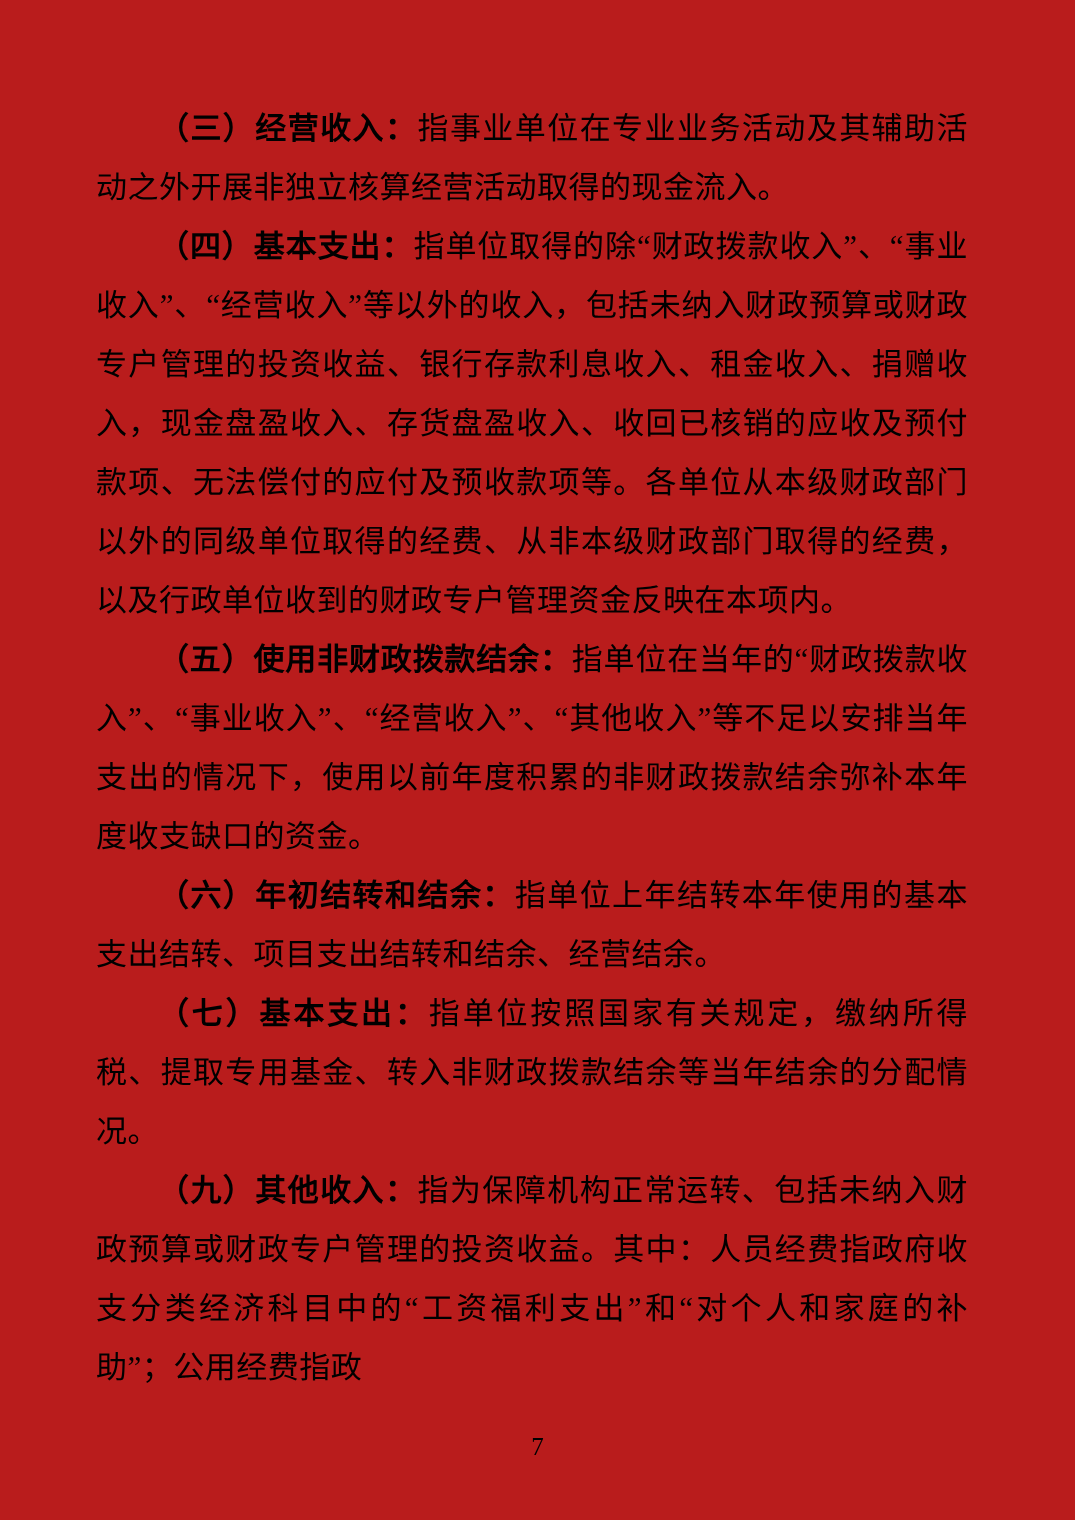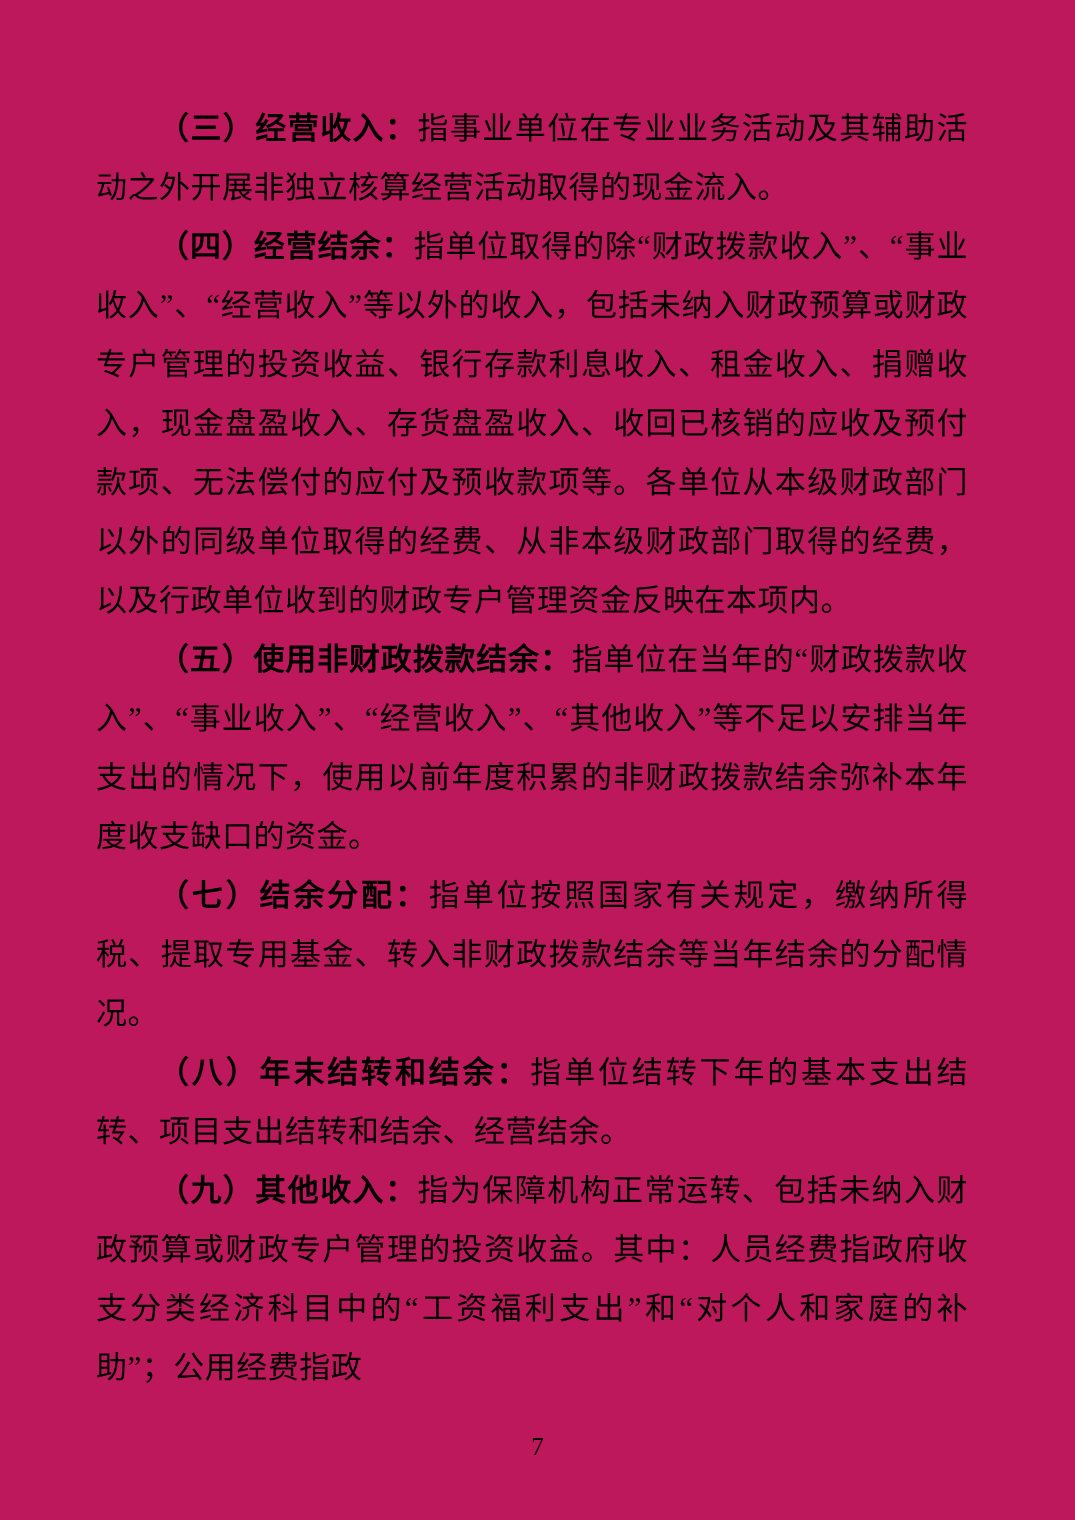--- a/index.html
+++ b/index.html
@@ -4,21 +4,21 @@
 <style>
   html, body {
     margin: 0;
     padding: 0;
     background: #ffffff;
   }
   .page {
     position: relative;
     width: 1075px;
     height: 1520px;
-    background: #be185d;
+    background: #b91c1c;
     overflow: hidden;
     font-family: "Liberation Serif", "DejaVu Serif", serif;
     color: #000000;
   }
   .content {
     position: absolute;
     left: 96px;
     top: 99px;
     width: 872px;
   }
@@ -46,28 +46,28 @@
     color: #000000;
   }
 </style>
 </head>
 <body>
 
 <div class="page">
   <div class="content">
     <p><span class="sec-label">（三）经营收入：</span><span>指事业单位在专业业务活动及其辅助活动之外开展非独立核算经营活动取得的现金流入。</span></p>
 
-    <p><span class="sec-label">（四）经营结余：</span><span>指单位取得的除“财政拨款收入”、“事业收入”、“经营收入”等以外的收入，包括未纳入财政预算或财政专户管理的投资收益、银行存款利息收入、租金收入、捐赠收入，现金盘盈收入、存货盘盈收入、收回已核销的应收及预付款项、无法偿付的应付及预收款项等。各单位从本级财政部门以外的同级单位取得的经费、从非本级财政部门取得的经费，以及行政单位收到的财政专户管理资金反映在本项内。</span></p>
+    <p><span class="sec-label">（四）基本支出：</span><span>指单位取得的除“财政拨款收入”、“事业收入”、“经营收入”等以外的收入，包括未纳入财政预算或财政专户管理的投资收益、银行存款利息收入、租金收入、捐赠收入，现金盘盈收入、存货盘盈收入、收回已核销的应收及预付款项、无法偿付的应付及预收款项等。各单位从本级财政部门以外的同级单位取得的经费、从非本级财政部门取得的经费，以及行政单位收到的财政专户管理资金反映在本项内。</span></p>
 
     <p><span class="sec-label">（五）使用非财政拨款结余：</span><span>指单位在当年的“财政拨款收入”、“事业收入”、“经营收入”、“其他收入”等不足以安排当年支出的情况下，使用以前年度积累的非财政拨款结余弥补本年度收支缺口的资金。</span></p>
 
+    <p><span class="sec-label">（六）年初结转和结余：</span><span>指单位上年结转本年使用的基本支出结转、项目支出结转和结余、经营结余。</span></p>
 
-    <p><span class="sec-label">（七）结余分配：</span><span>指单位按照国家有关规定，缴纳所得税、提取专用基金、转入非财政拨款结余等当年结余的分配情况。</span></p>
+    <p><span class="sec-label">（七）基本支出：</span><span>指单位按照国家有关规定，缴纳所得税、提取专用基金、转入非财政拨款结余等当年结余的分配情况。</span></p>
 
-    <p><span class="sec-label">（八）年末结转和结余：</span><span>指单位结转下年的基本支出结转、项目支出结转和结余、经营结余。</span></p>
 
     <p><span class="sec-label">（九）其他收入：</span><span>指为保障机构正常运转、包括未纳入财政预算或财政专户管理的投资收益。其中：人员经费指政府收支分类经济科目中的“工资福利支出”和“对个人和家庭的补助”；公用经费指政</span></p>
   </div>
 
   <div class="footer">
     <span>7</span>
   </div>
 </div>
 
 </body></html>

